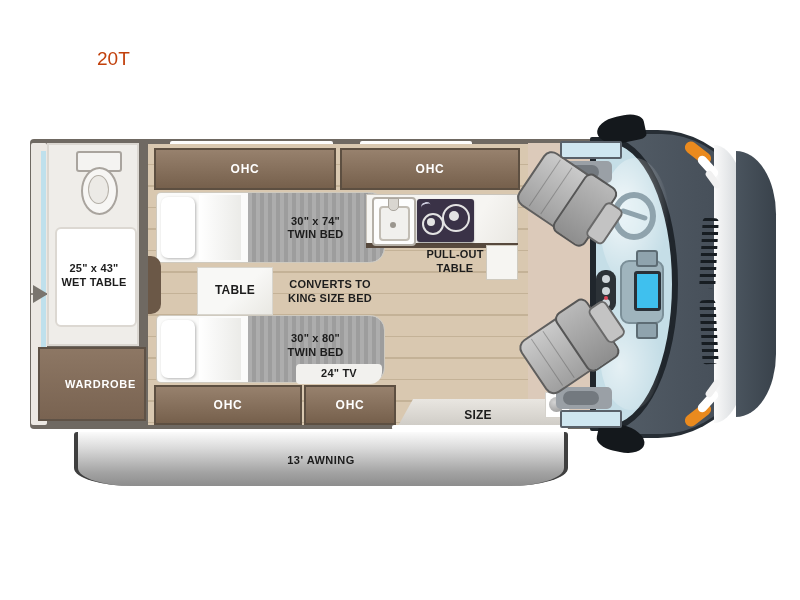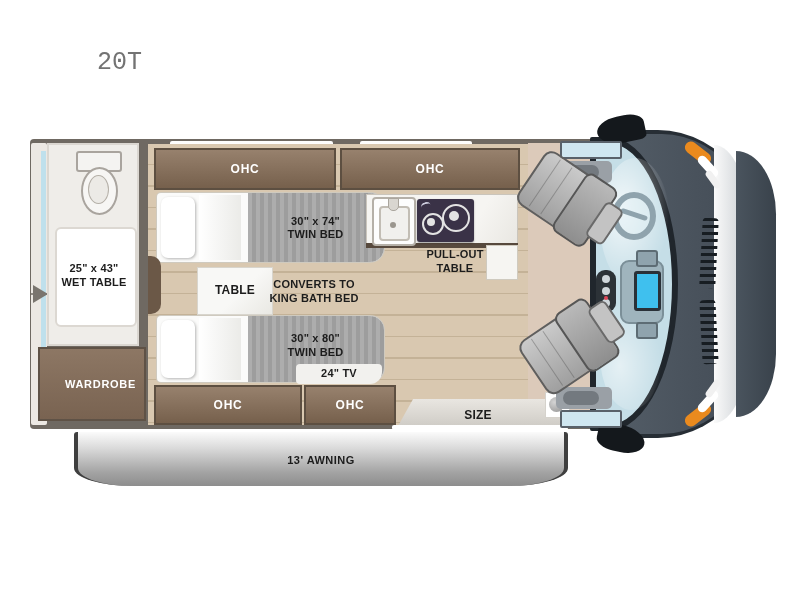--- a/index.html
+++ b/index.html
@@ -1,21 +1,21 @@
 <!DOCTYPE html>
 <html><head>
 <meta charset="utf-8">
 <style>
   html,body{margin:0;padding:0;background:#fff;}
   .stage{position:relative;width:800px;height:600px;background:#ffffff;overflow:hidden;
          font-family:"Liberation Sans",sans-serif;}
   .abs{position:absolute;}
   .lbl{font-weight:bold;color:#1c1c1c;font-size:11px;line-height:13.5px;text-align:center;letter-spacing:.2px;}
   .lbl-w{font-weight:bold;color:#ffffff;font-size:12px;letter-spacing:.7px;text-align:center;}
-  .title{left:97px;top:48px;font-size:25px;color:#737373;font-family:Liberation Mono, monospace;}
+  .title{left:97px;top:48px;font-size:19px;color:#c2410c;}
 
   
   .wall{left:30px;top:139px;width:612px;height:290px;background:#6f6962;border-radius:4px;}
   .win{top:141px;height:6px;background:#fdfdfd;border-radius:2px;}
   .win1{left:170px;width:163px;}
   .win2{left:360px;width:112px;}
 
   
   .rear-doors{left:31px;top:143px;width:16px;height:282px;background:#ece8e3;border-radius:2px;}
   .rear-glass{left:41px;top:151px;width:5px;height:266px;background:#bfe0ec;}
@@ -60,21 +60,21 @@
   .sheet{position:absolute;left:42px;top:2px;bottom:2px;width:42px;background:linear-gradient(90deg,#ffffff,#ebebe8);}
   .bed-label{position:absolute;left:95px;right:5px;top:50%;transform:translateY(-50%);}
   .tv-corner{position:absolute;right:2px;bottom:-2px;width:86px;height:20px;background:#f2f1ee;
              border-radius:4px 4px 12px 4px;display:flex;align-items:center;justify-content:center;}
   .head-bump{left:148px;top:256px;width:13px;height:58px;background:#6b5847;border-radius:0 10px 10px 0;}
 
   
   .table{left:197px;top:267px;width:74px;height:46px;background:linear-gradient(135deg,#f8f8f6 55%,#e9e8e3);
          border:1px solid #d8d5cd;display:flex;align-items:center;justify-content:center;}
   .table .lbl{font-size:12px;}
-  .converts{left:265px;top:278px;width:98px;}
+  .converts{left:274px;top:278px;width:98px;padding-left:7px;}
 
   
   .counter{left:366px;top:194px;width:152px;height:50px;background:linear-gradient(120deg,#f6f5f2 70%,#e9e7e2);
            border:1px solid #cac5bc;box-sizing:border-box;}
   .counter-edge{left:366px;top:243px;width:152px;height:5px;background:#57493d;}
   .sink-outer{left:372px;top:197px;width:40px;height:45px;background:#fdfdfd;border:2px solid #b5b0a8;border-radius:4px;}
   .sink-inner{left:379px;top:206px;width:27px;height:31px;background:#f1f0ed;border:2px solid #c2bdb4;border-radius:4px;}
   .faucet{left:388px;top:198px;width:9px;height:11px;background:#d9d6d0;border:1px solid #aaa59d;border-radius:0 0 5px 5px;}
   .faucet-dot{left:390px;top:222px;width:6px;height:6px;background:#9b968e;border-radius:50%;}
   .stove{left:417px;top:199px;width:57px;height:43px;background:#3a3247;border-radius:3px;box-shadow:0 1px 2px rgba(0,0,0,.35);}
@@ -237,21 +237,21 @@
     <div class="tv-corner">
       <span class="lbl">24" TV</span>
     </div>
   </div>
 
   <div class="abs table">
     <span class="lbl">TABLE</span>
   </div>
   <div class="abs lbl converts">
     <span style="display:block;">CONVERTS TO</span>
-    <span style="display:block;">KING BATH BED</span>
+    <span style="display:block;">KING SIZE BED</span>
   </div>
 
   <div class="abs counter"></div>
   <div class="abs counter-edge"></div>
   <div class="abs sink-outer"></div>
   <div class="abs sink-inner"></div>
   <div class="abs faucet"></div>
   <div class="abs faucet-dot"></div>
   <div class="abs stove"></div>
   <div class="abs burner burner-big"></div>

